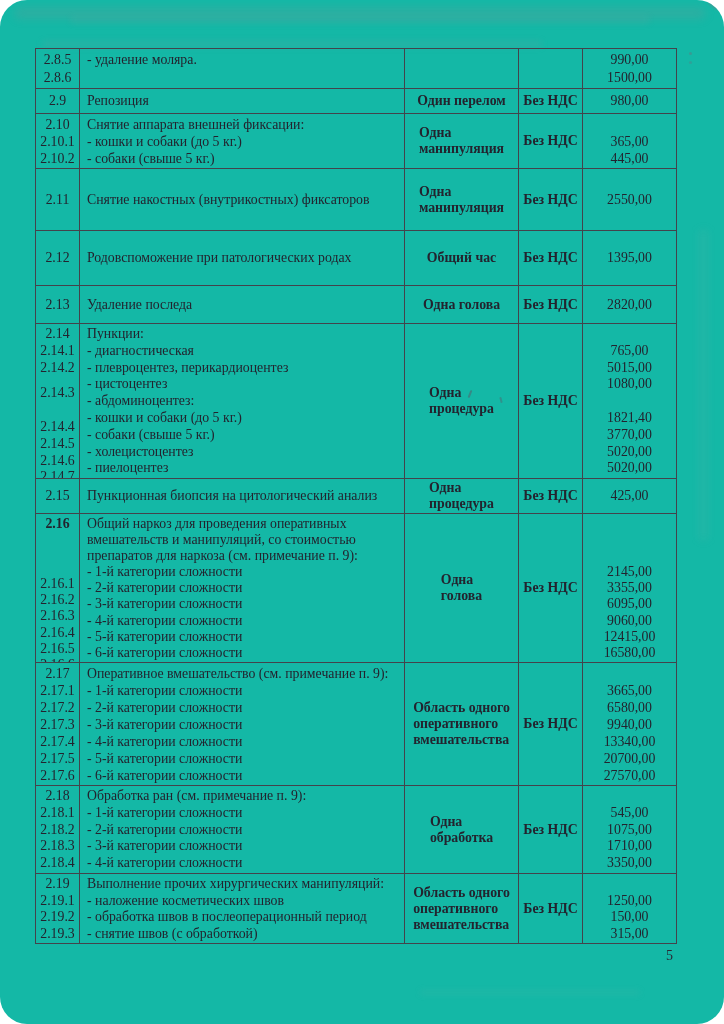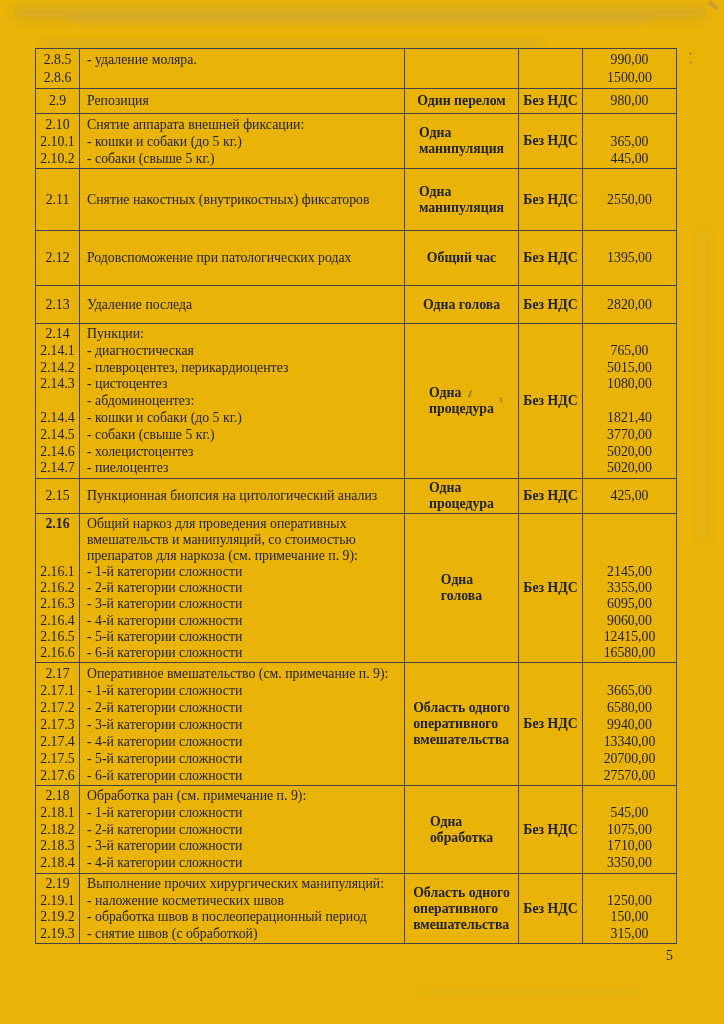--- a/index.html
+++ b/index.html
@@ -1,20 +1,20 @@
 <!DOCTYPE html>
 <html><head>
 <meta charset="utf-8">
 <style>
   html,body{margin:0;padding:0;background:#ffffff;}
   .page{
     position:relative;width:724px;height:1024px;overflow:hidden;
-    background:#eab308;
+    background:#14b8a6;
     font-family:"Liberation Serif","DejaVu Serif",serif;
-    color:#23232e;font-size:13.8px;
+    color:#23232e;font-size:13.8px;border-radius:27px;
   }
   
   .price-table{
     position:absolute;left:35px;top:48px;width:642px;
     border:1.5px solid #43434b;border-bottom:none;
     box-sizing:border-box;background:transparent;
   }
   .t-row{
     display:grid;grid-template-columns:44px 325px 114px 64px 1fr;
     border-bottom:1px solid #43434b;box-sizing:border-box;
@@ -149,21 +149,21 @@
         <div class="cell c-vat">Без НДС</div>
         <div class="cell c-price">
           <div class="line" style="height: 18px; line-height: 18px;">2820,00</div>
         </div>
       </div>
       <div class="t-row multi" style="height: 155px;">
         <div class="cell c-num">
           <div class="line" style="height: 16.8px; line-height: 16.8px;">2.14</div>
           <div class="line" style="height: 16.8px; line-height: 16.8px;">2.14.1</div>
           <div class="line" style="height: 16.8px; line-height: 16.8px;">2.14.2</div>
-          <div class="line" style="height: 16.8px; line-height: 16.8px;">2.14.3</div>
+          <div class="line" style="height: 16.8px; line-height: 16.8px; margin-top: 9px;">2.14.3</div>
           <div class="line" style="height: 16.8px; line-height: 16.8px;"></div>
           <div class="line" style="height: 16.8px; line-height: 16.8px;">2.14.4</div>
           <div class="line" style="height: 16.8px; line-height: 16.8px;">2.14.5</div>
           <div class="line" style="height: 16.8px; line-height: 16.8px;">2.14.6</div>
           <div class="line" style="height: 16.8px; line-height: 16.8px;">2.14.7</div>
         </div>
         <div class="cell c-desc">
           <div class="line" style="height: 16.8px; line-height: 16.8px;">Пункции:</div>
           <div class="line" style="height: 16.8px; line-height: 16.8px;">- диагностическая</div>
           <div class="line" style="height: 16.8px; line-height: 16.8px;">- плевроцентез,  перикардиоцентез</div>
@@ -201,21 +201,21 @@
         <div class="cell c-vat">Без НДС</div>
         <div class="cell c-price">
           <div class="line" style="height: 18px; line-height: 18px;">425,00</div>
         </div>
       </div>
       <div class="t-row multi" style="height: 149px;">
         <div class="cell c-num">
           <div class="line" style="height: 16.1px; line-height: 16.1px; font-weight: bold;">2.16</div>
           <div class="line" style="height: 16.1px; line-height: 16.1px;"></div>
           <div class="line" style="height: 16.1px; line-height: 16.1px;"></div>
-          <div class="line" style="height: 16.1px; line-height: 16.1px;">2.16.1</div>
+          <div class="line" style="height: 16.1px; line-height: 16.1px; margin-top: 12px;">2.16.1</div>
           <div class="line" style="height: 16.1px; line-height: 16.1px;">2.16.2</div>
           <div class="line" style="height: 16.1px; line-height: 16.1px;">2.16.3</div>
           <div class="line" style="height: 16.1px; line-height: 16.1px;">2.16.4</div>
           <div class="line" style="height: 16.1px; line-height: 16.1px;">2.16.5</div>
           <div class="line" style="height: 16.1px; line-height: 16.1px;">2.16.6</div>
         </div>
         <div class="cell c-desc">
           <div class="line" style="height: 16.1px; line-height: 16.1px;">Общий наркоз для проведения оперативных</div>
           <div class="line" style="height: 16.1px; line-height: 16.1px;">вмешательств и манипуляций, со стоимостью</div>
           <div class="line" style="height: 16.1px; line-height: 16.1px;">препаратов для наркоза (см. примечание п. 9):</div>

